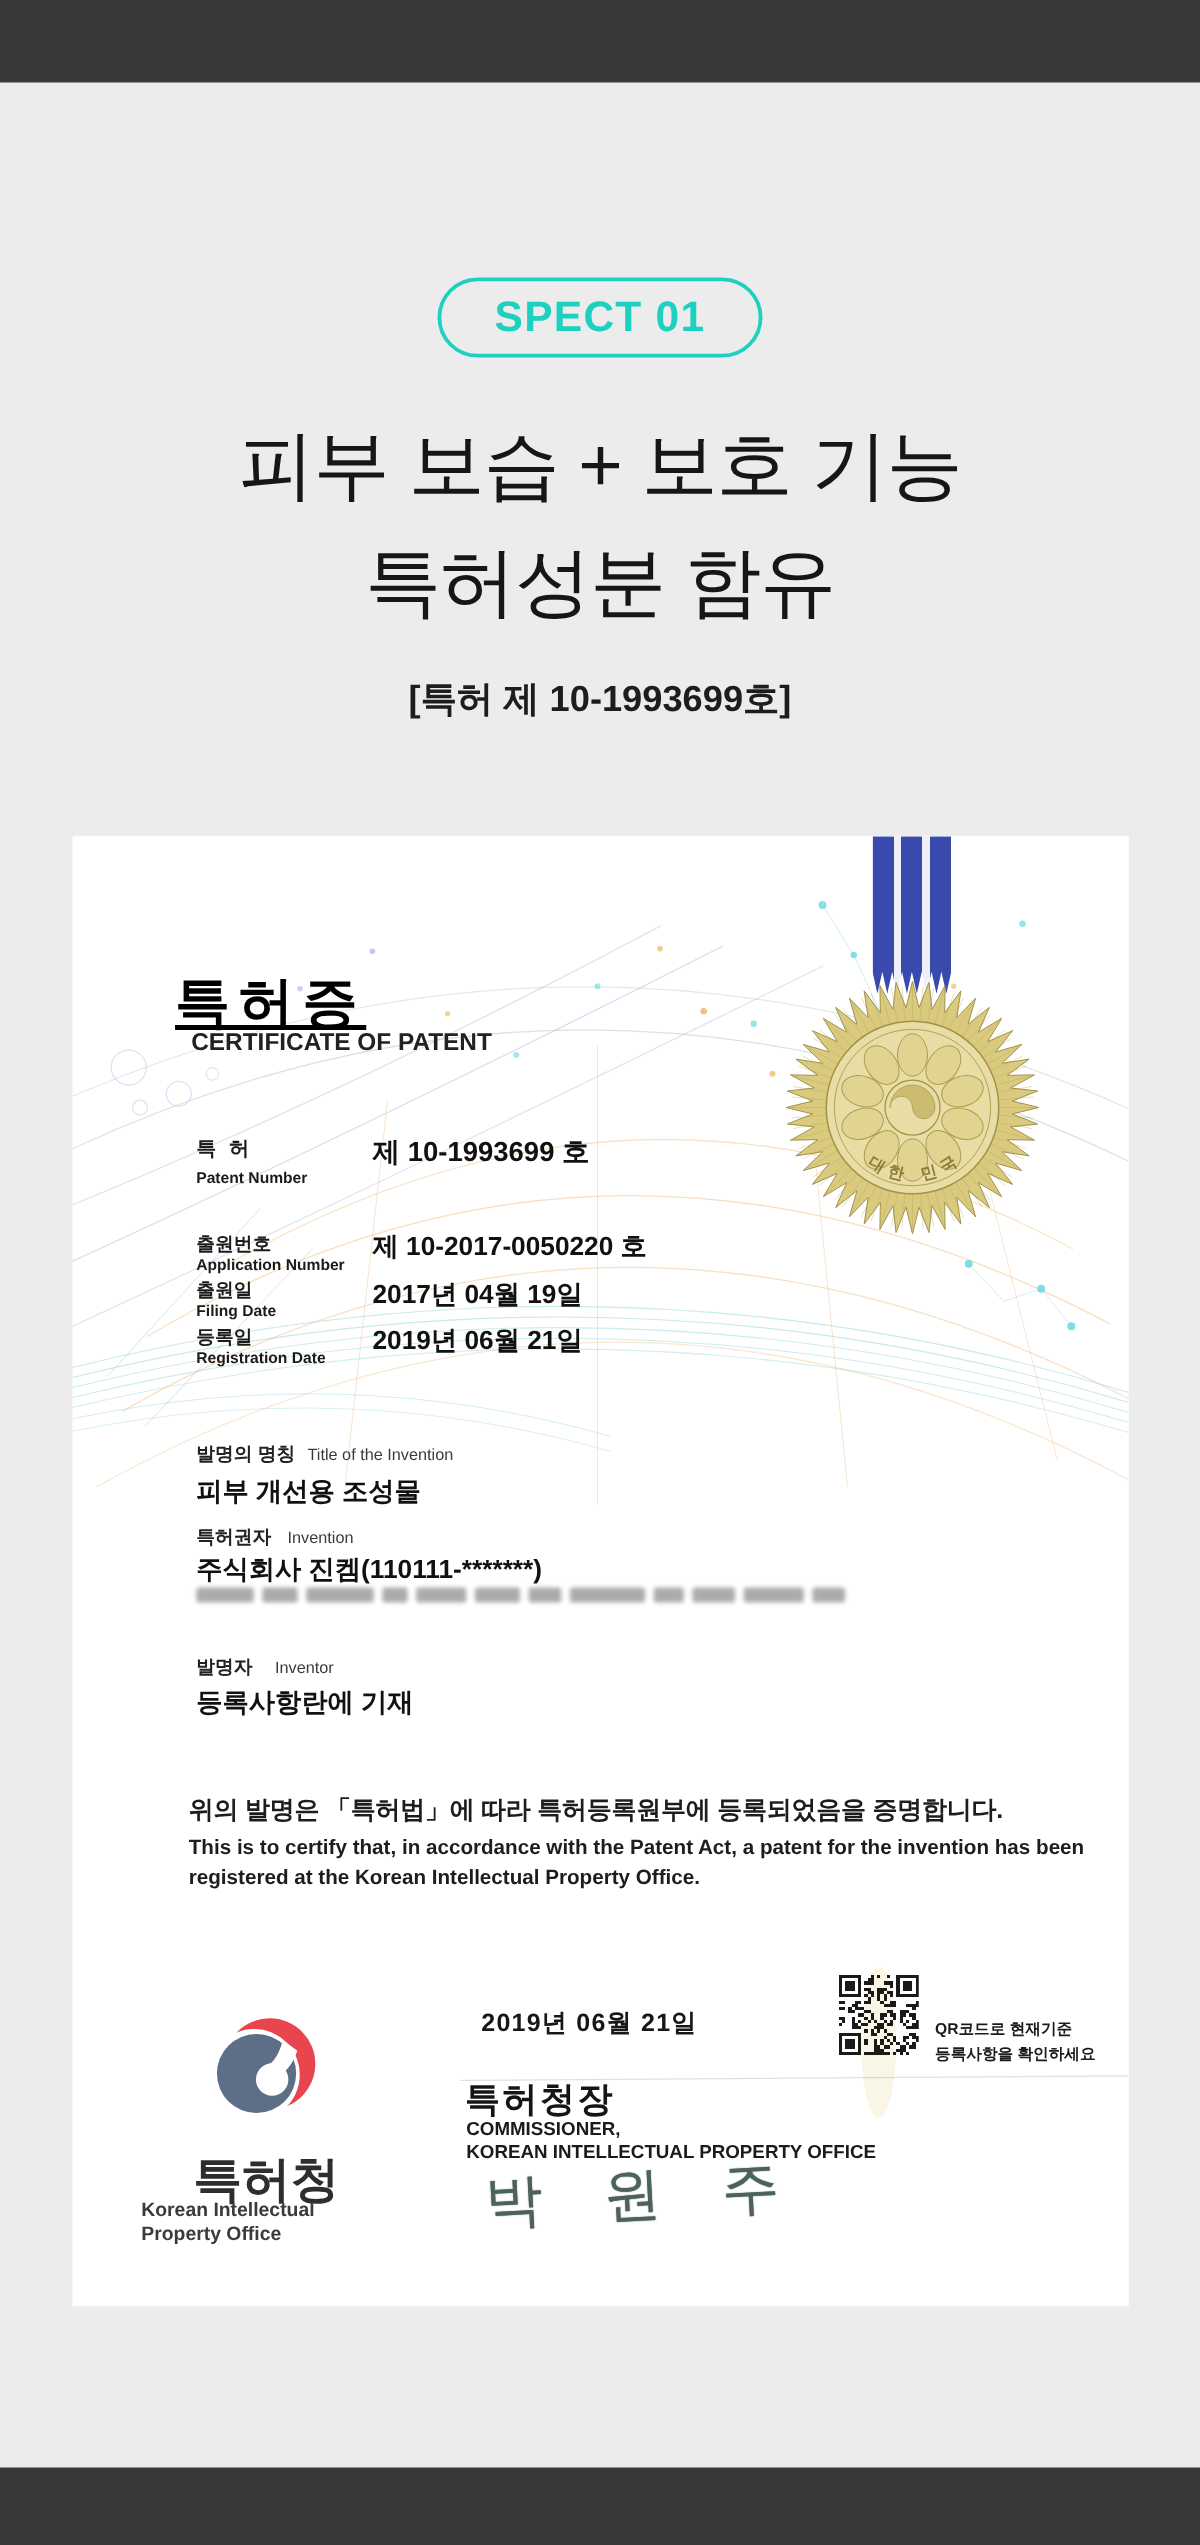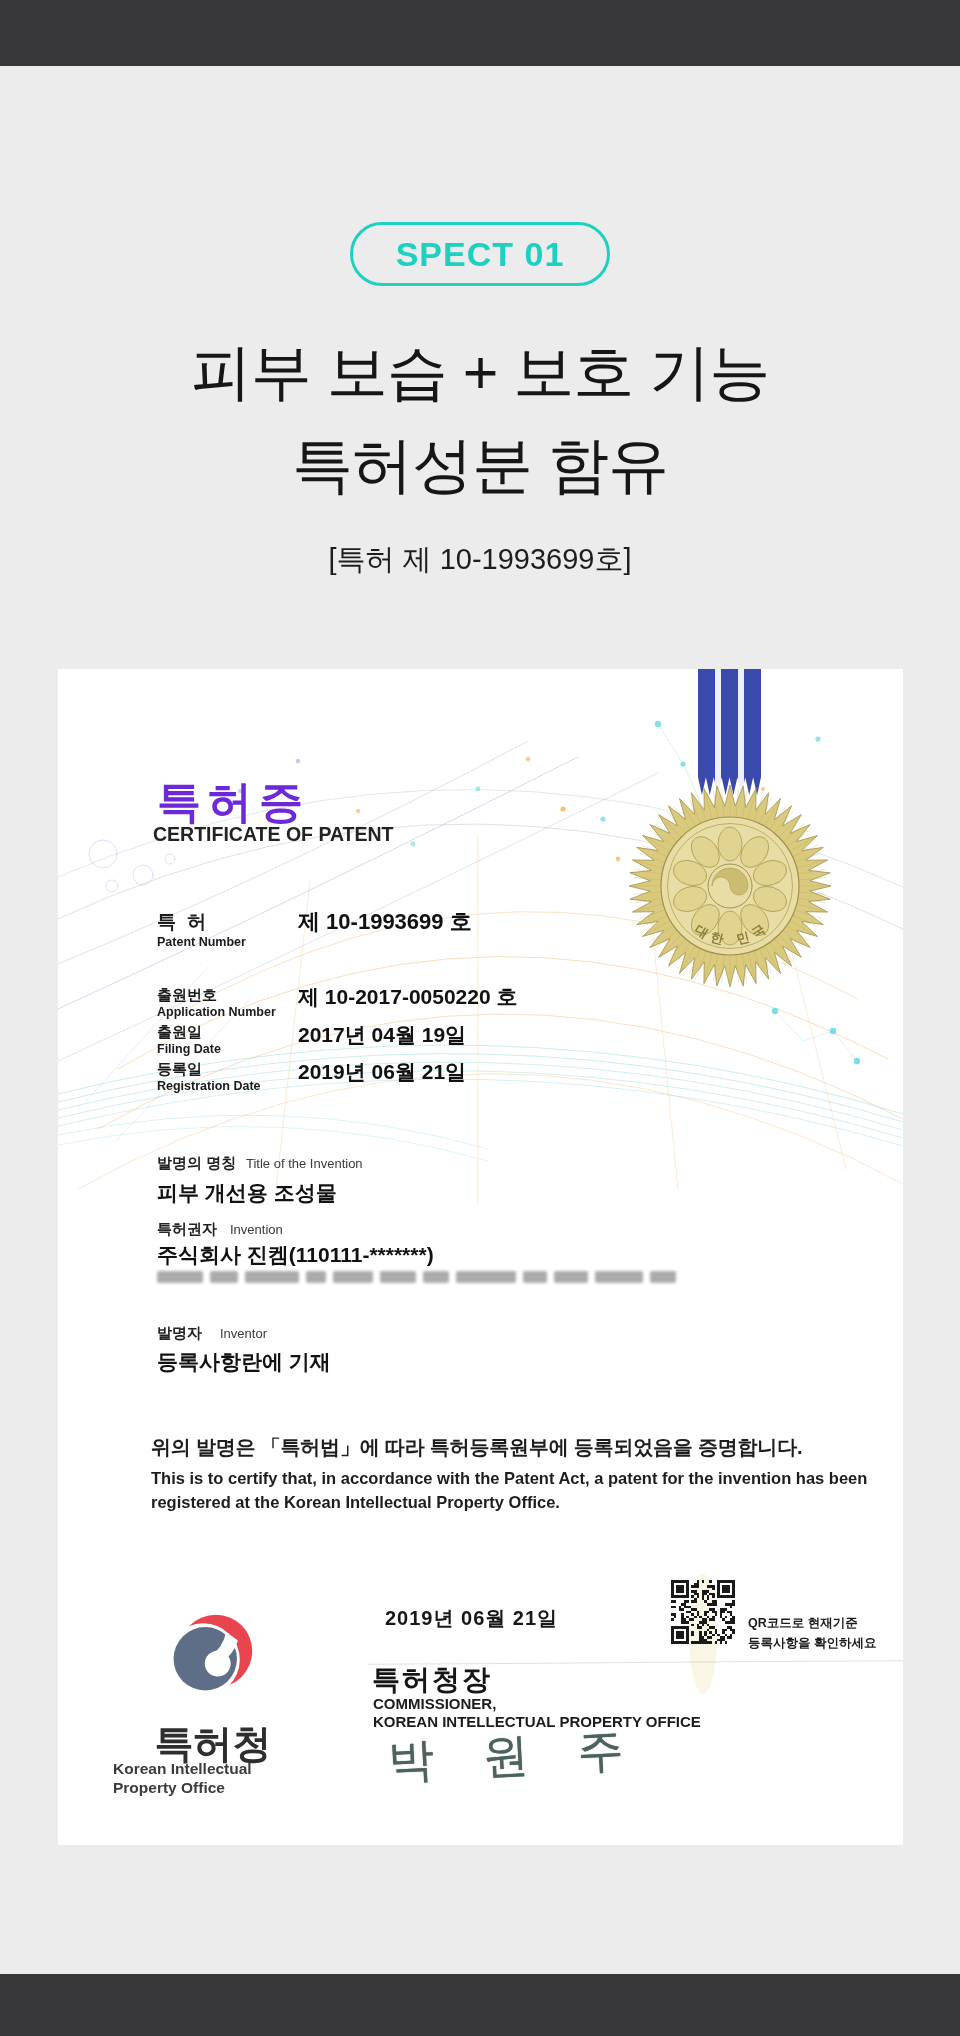--- a/index.html
+++ b/index.html
@@ -9,33 +9,33 @@
   .bar.top{top:0;height:66px;}
   .bar.bottom{top:1974px;height:62px;}
 
   
   .pill{position:absolute;left:350px;top:222px;width:260px;height:64px;border:3px solid #1ed0bf;
         border-radius:36px;box-sizing:border-box;display:flex;align-items:center;justify-content:center;}
   .pill span{color:#1ed0bf;font-size:34px;font-weight:600;letter-spacing:1px;}
   .hero-title{position:absolute;left:0;top:326px;width:960px;text-align:center;color:#161616;
               font-size:61px;font-weight:500;line-height:93px;letter-spacing:-1px;}
   .hero-sub{position:absolute;left:0;top:540px;width:960px;text-align:center;color:#1d1d1d;
-            font-size:29px;font-weight:400;}
+            font-size:29px;font-weight:700;}
 
   
   .card{position:absolute;left:58px;top:669px;width:845px;height:1176px;background:#ffffff;overflow:hidden;}
   .card .abs{position:absolute;}
   .deco{position:absolute;left:0;top:0;width:845px;height:1176px;z-index:0;}
   .ribbon{position:absolute;left:640px;top:0;width:63px;height:126px;z-index:2;
           background:repeating-linear-gradient(90deg,#3a49ac 0 17px,#eef0f8 17px 23px);
           clip-path:polygon(0 0,100% 0,100% 86%,93.75% 100%,87.5% 86%,81.25% 100%,75% 86%,68.75% 100%,62.5% 86%,56.25% 100%,50% 86%,43.75% 100%,37.5% 86%,31.25% 100%,25% 86%,18.75% 100%,12.5% 86%,6.25% 100%,0 86%);}
   .medal{position:absolute;left:567px;top:112px;width:210px;height:210px;z-index:3;}
 
   .t{position:absolute;z-index:4;color:#171717;white-space:nowrap;}
-  .cert-title{left:99px;top:104px;font-size:44px;font-weight:800;letter-spacing:7px;color:#6d28d9;}
+  .cert-title{left:82px;top:104px;font-size:44px;font-weight:800;letter-spacing:7px;color:#000000;text-decoration:underline;}
   .cert-title-en{left:95px;top:154px;font-size:19.5px;font-weight:700;color:#222;}
 
   .lab-ko{font-size:15px;font-weight:700;color:#1b1b1b;}
   .lab-en{font-size:12.5px;font-weight:700;color:#1b1b1b;}
   .val{font-size:21px;font-weight:700;color:#111;}
 
   .sec-lab{font-size:15px;font-weight:600;color:#222;}
   .sec-en{font-size:13px;font-weight:500;color:#3a3a3a;}
   .sec-val{font-size:21px;font-weight:700;color:#111;}
 
@@ -242,21 +242,21 @@
         <path d="M 87 105 a 18 18 0 0 1 36 0 a 9 9 0 0 1 -18 0 a 9 9 0 0 0 -18 0 Z" fill="#c9b96a" opacity="0.9" stroke="#a2914a" stroke-width="0.6"></path>
         <text x="74.26468267447413" y="154.18678957707272" font-size="13" font-weight="700" fill="#8f7d3a" text-anchor="middle" transform="rotate(32 74.26468267447413 154.18678957707272)">대</text>
         <text x="90.96853005521928" y="161.27715212400778" font-size="13" font-weight="700" fill="#8f7d3a" text-anchor="middle" transform="rotate(14 90.96853005521928 161.27715212400778)">한</text>
         <text x="119.03146994478074" y="161.27715212400778" font-size="13" font-weight="700" fill="#8f7d3a" text-anchor="middle" transform="rotate(-14 119.03146994478074 161.27715212400778)">민</text>
         <text x="135.7353173255259" y="154.18678957707272" font-size="13" font-weight="700" fill="#8f7d3a" text-anchor="middle" transform="rotate(-32 135.7353173255259 154.18678957707272)">국</text>
       </svg>
 
     <div class="t cert-title">특허증</div>
     <div class="t cert-title-en">CERTIFICATE OF PATENT</div>
 
-    <div class="t lab-ko" style="left:99px;top:240px;font-size:19px;letter-spacing:3px;">특 허</div>
+    <div class="t lab-ko" style="left:99px;top:240px;font-size:16px;letter-spacing:3px;">특 허</div>
     <div class="t lab-en" style="left:99px;top:266px;">Patent Number</div>
     <div class="t val" style="left:240px;top:238px;font-size:22px;">제 10-1993699 호</div>
 
     <div class="t lab-ko" style="left:99px;top:317px;">출원번호</div>
     <div class="t lab-en" style="left:99px;top:336px;">Application Number</div>
     <div class="t val" style="left:240px;top:314px;">제 10-2017-0050220 호</div>
 
     <div class="t lab-ko" style="left:99px;top:354px;">출원일</div>
     <div class="t lab-en" style="left:99px;top:373px;">Filing Date</div>
     <div class="t val" style="left:240px;top:352px;">2017년  04월  19일</div>

